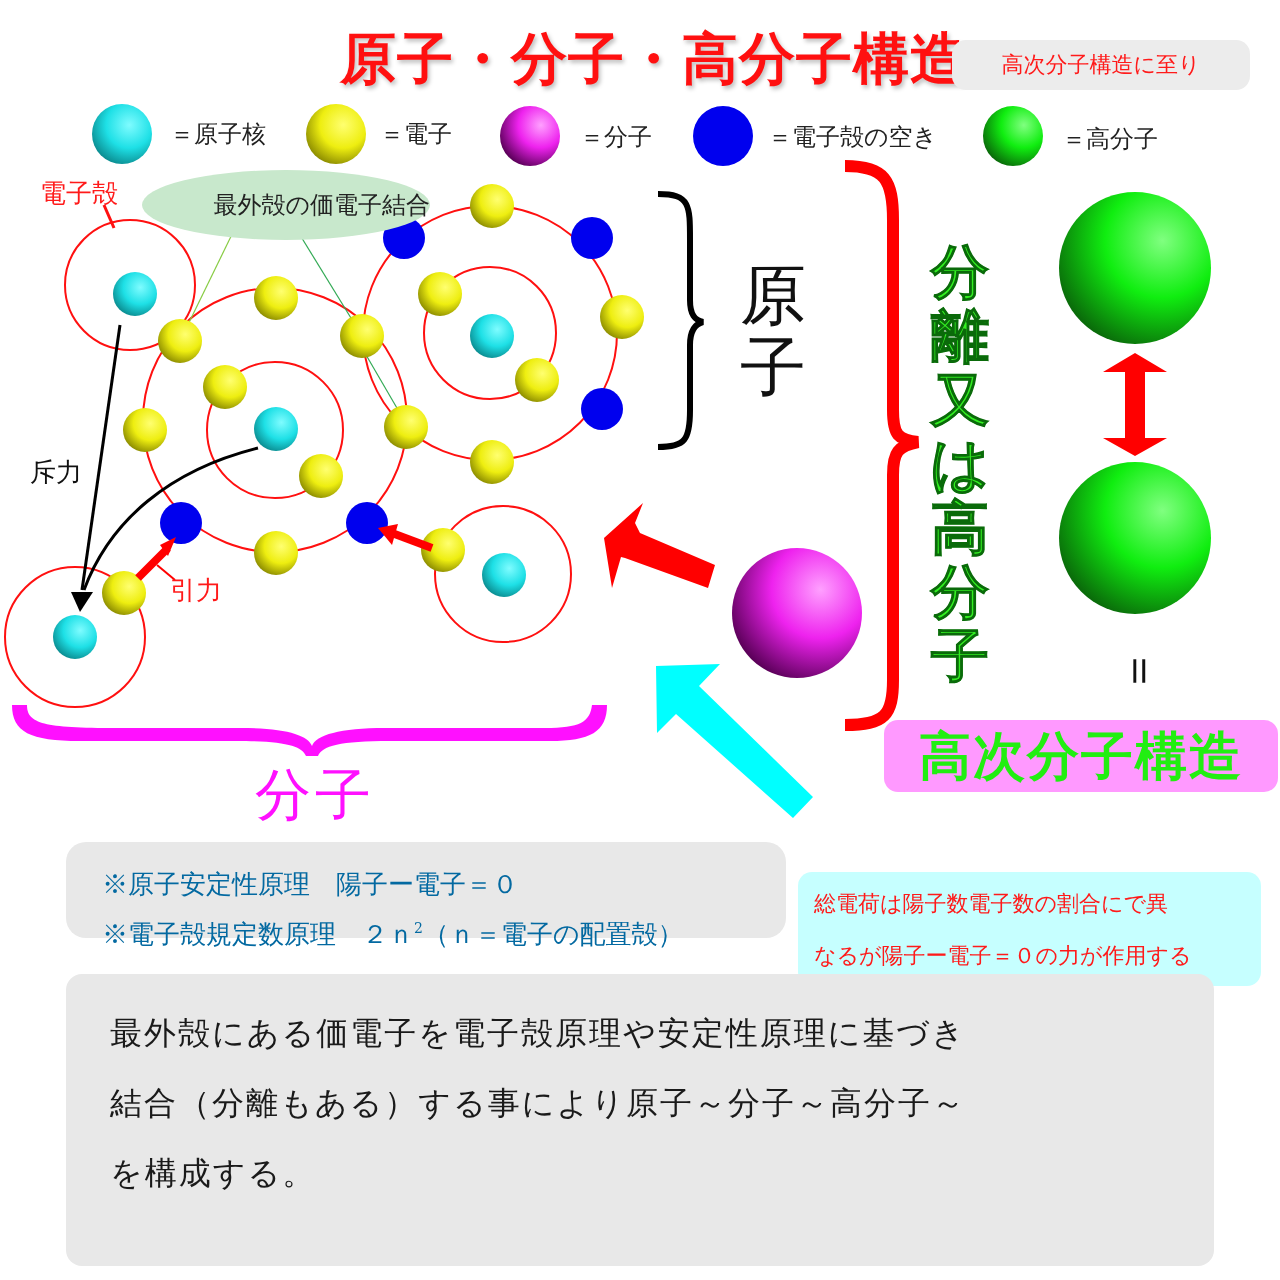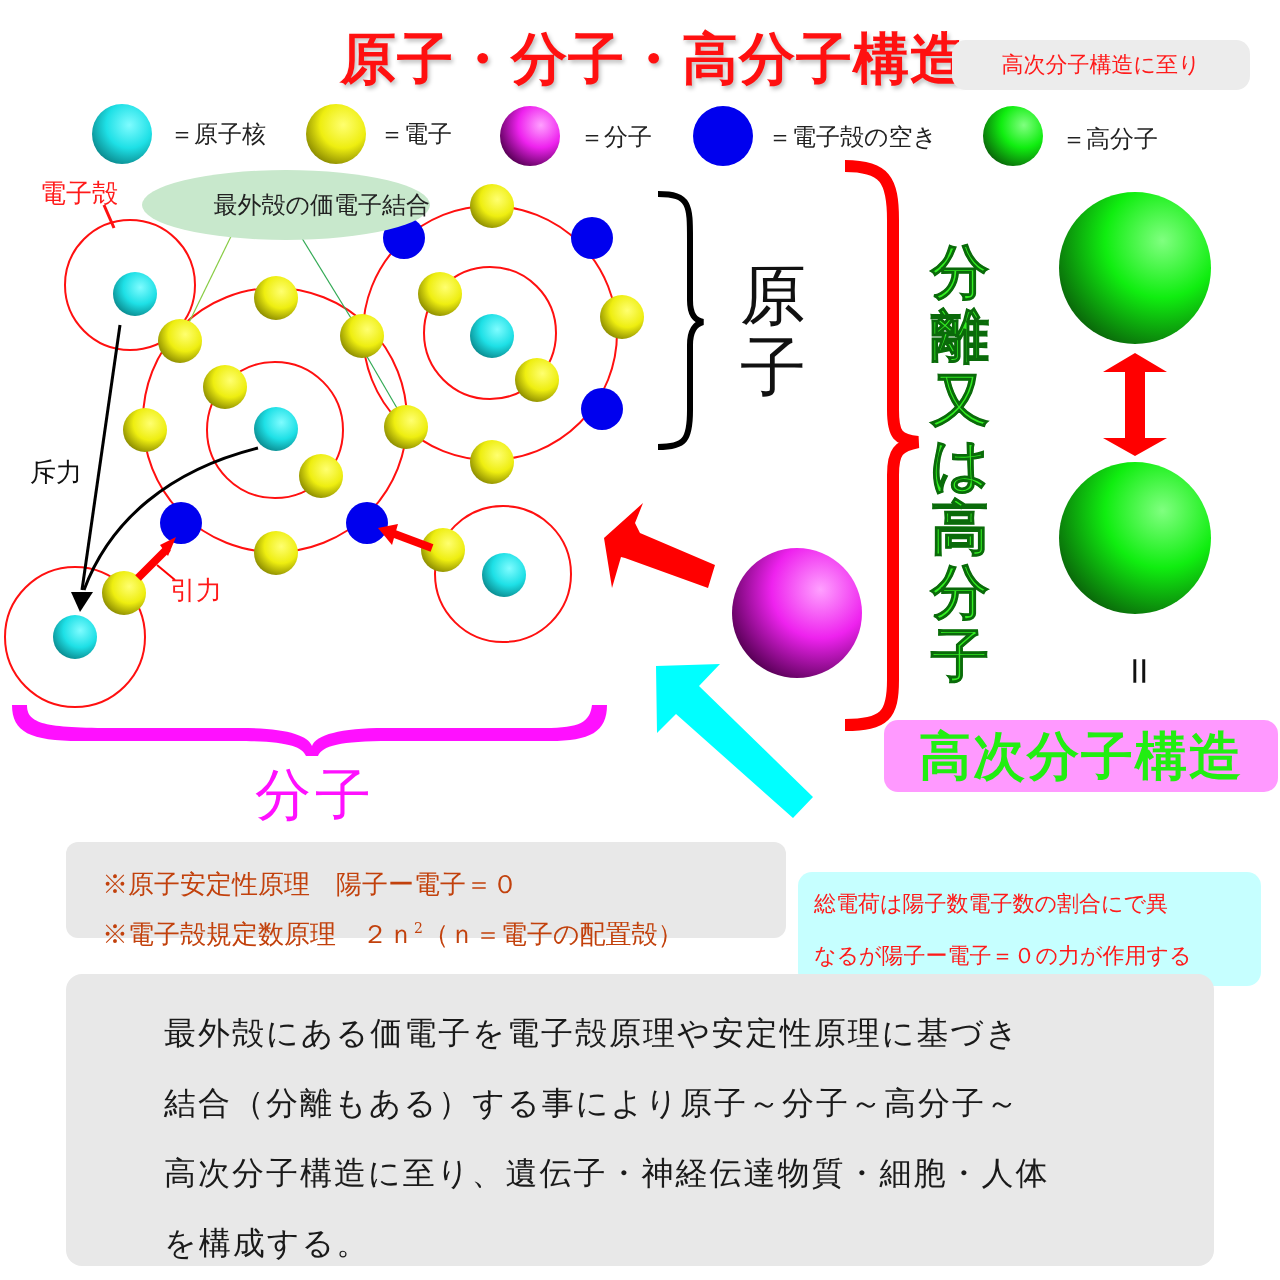--- a/index.html
+++ b/index.html
@@ -23,24 +23,24 @@
   .vertical-green { left:928px; top:240px; width:64px; font-size:58px; line-height:64px; color:#33ee22;
                     font-weight:bold; text-align:center;
                     -webkit-text-stroke:1px #0a6a0a; }
   .equals-v { left:1118px; top:640px; font-size:46px; color:#111; transform:rotate(90deg); }
   .molecule-label { left:255px; top:758px; font-size:56px; color:#ff10ff; letter-spacing:4px; }
   .higher-badge { left:884px; top:720px; width:394px; height:72px; background:#ff99ff; border-radius:14px;
                   color:#22ee11; font-size:52px; font-weight:bold; text-align:center; line-height:72px;
                   letter-spacing:2px; }
   .charge-box { left:798px; top:872px; width:463px; height:114px; background:#c6ffff; border-radius:14px;
                 color:#ff1a1a; font-size:22px; line-height:52px; padding:6px 0 0 16px; box-sizing:border-box; }
-  .principle-box { left:66px; top:842px; width:720px; height:96px; background:#e8e8e8; border-radius:12px;
-                   color:#c2410c; font-size:26px; line-height:44px; padding:20px 0 0 36px; box-sizing:border-box; }
+  .principle-box { left:66px; top:842px; width:720px; height:96px; background:#e8e8e8; border-radius:20px;
+                   color:#0369a1; font-size:26px; line-height:44px; padding:20px 0 0 36px; box-sizing:border-box; }
   .summary-box { left:66px; top:974px; width:1148px; height:292px; background:#e8e8e8; border-radius:16px;
-                 color:#1a1a1a; font-size:32px; line-height:70px; padding:24px 0 0 98px; box-sizing:border-box;
+                 color:#1a1a1a; font-size:32px; line-height:70px; padding:24px 0 0 44px; box-sizing:border-box;
                  letter-spacing:2px; }
   .line { display:block; white-space:nowrap; }
   sup { font-size:14px; }
 </style>
 </head>
 <body>
 
 <svg id="diagram" width="1280" height="1280" viewBox="0 0 1280 1280">
   <defs>
     <radialGradient id="g-nucleus" cx="62%" cy="35%" r="70%">
@@ -208,15 +208,14 @@
 </div>
 
 <div class="abs principle-box">
   <span class="line">※原子安定性原理　陽子ー電子＝０</span>
   <span class="line"><span>※電子殻規定数原理　２ｎ</span><sup>2</sup><span>（ｎ＝電子の配置殻）</span></span>
 </div>
 
 <div class="abs summary-box">
   <span class="line">最外殻にある価電子を電子殻原理や安定性原理に基づき</span>
   <span class="line">結合（分離もある）する事により原子～分子～高分子～</span>
-  <span class="line">高次分子構造に至り、遺伝子・神経伝達物質・細胞・人体</span>
   <span class="line">を構成する。</span>
 </div>
 
 </body></html>

